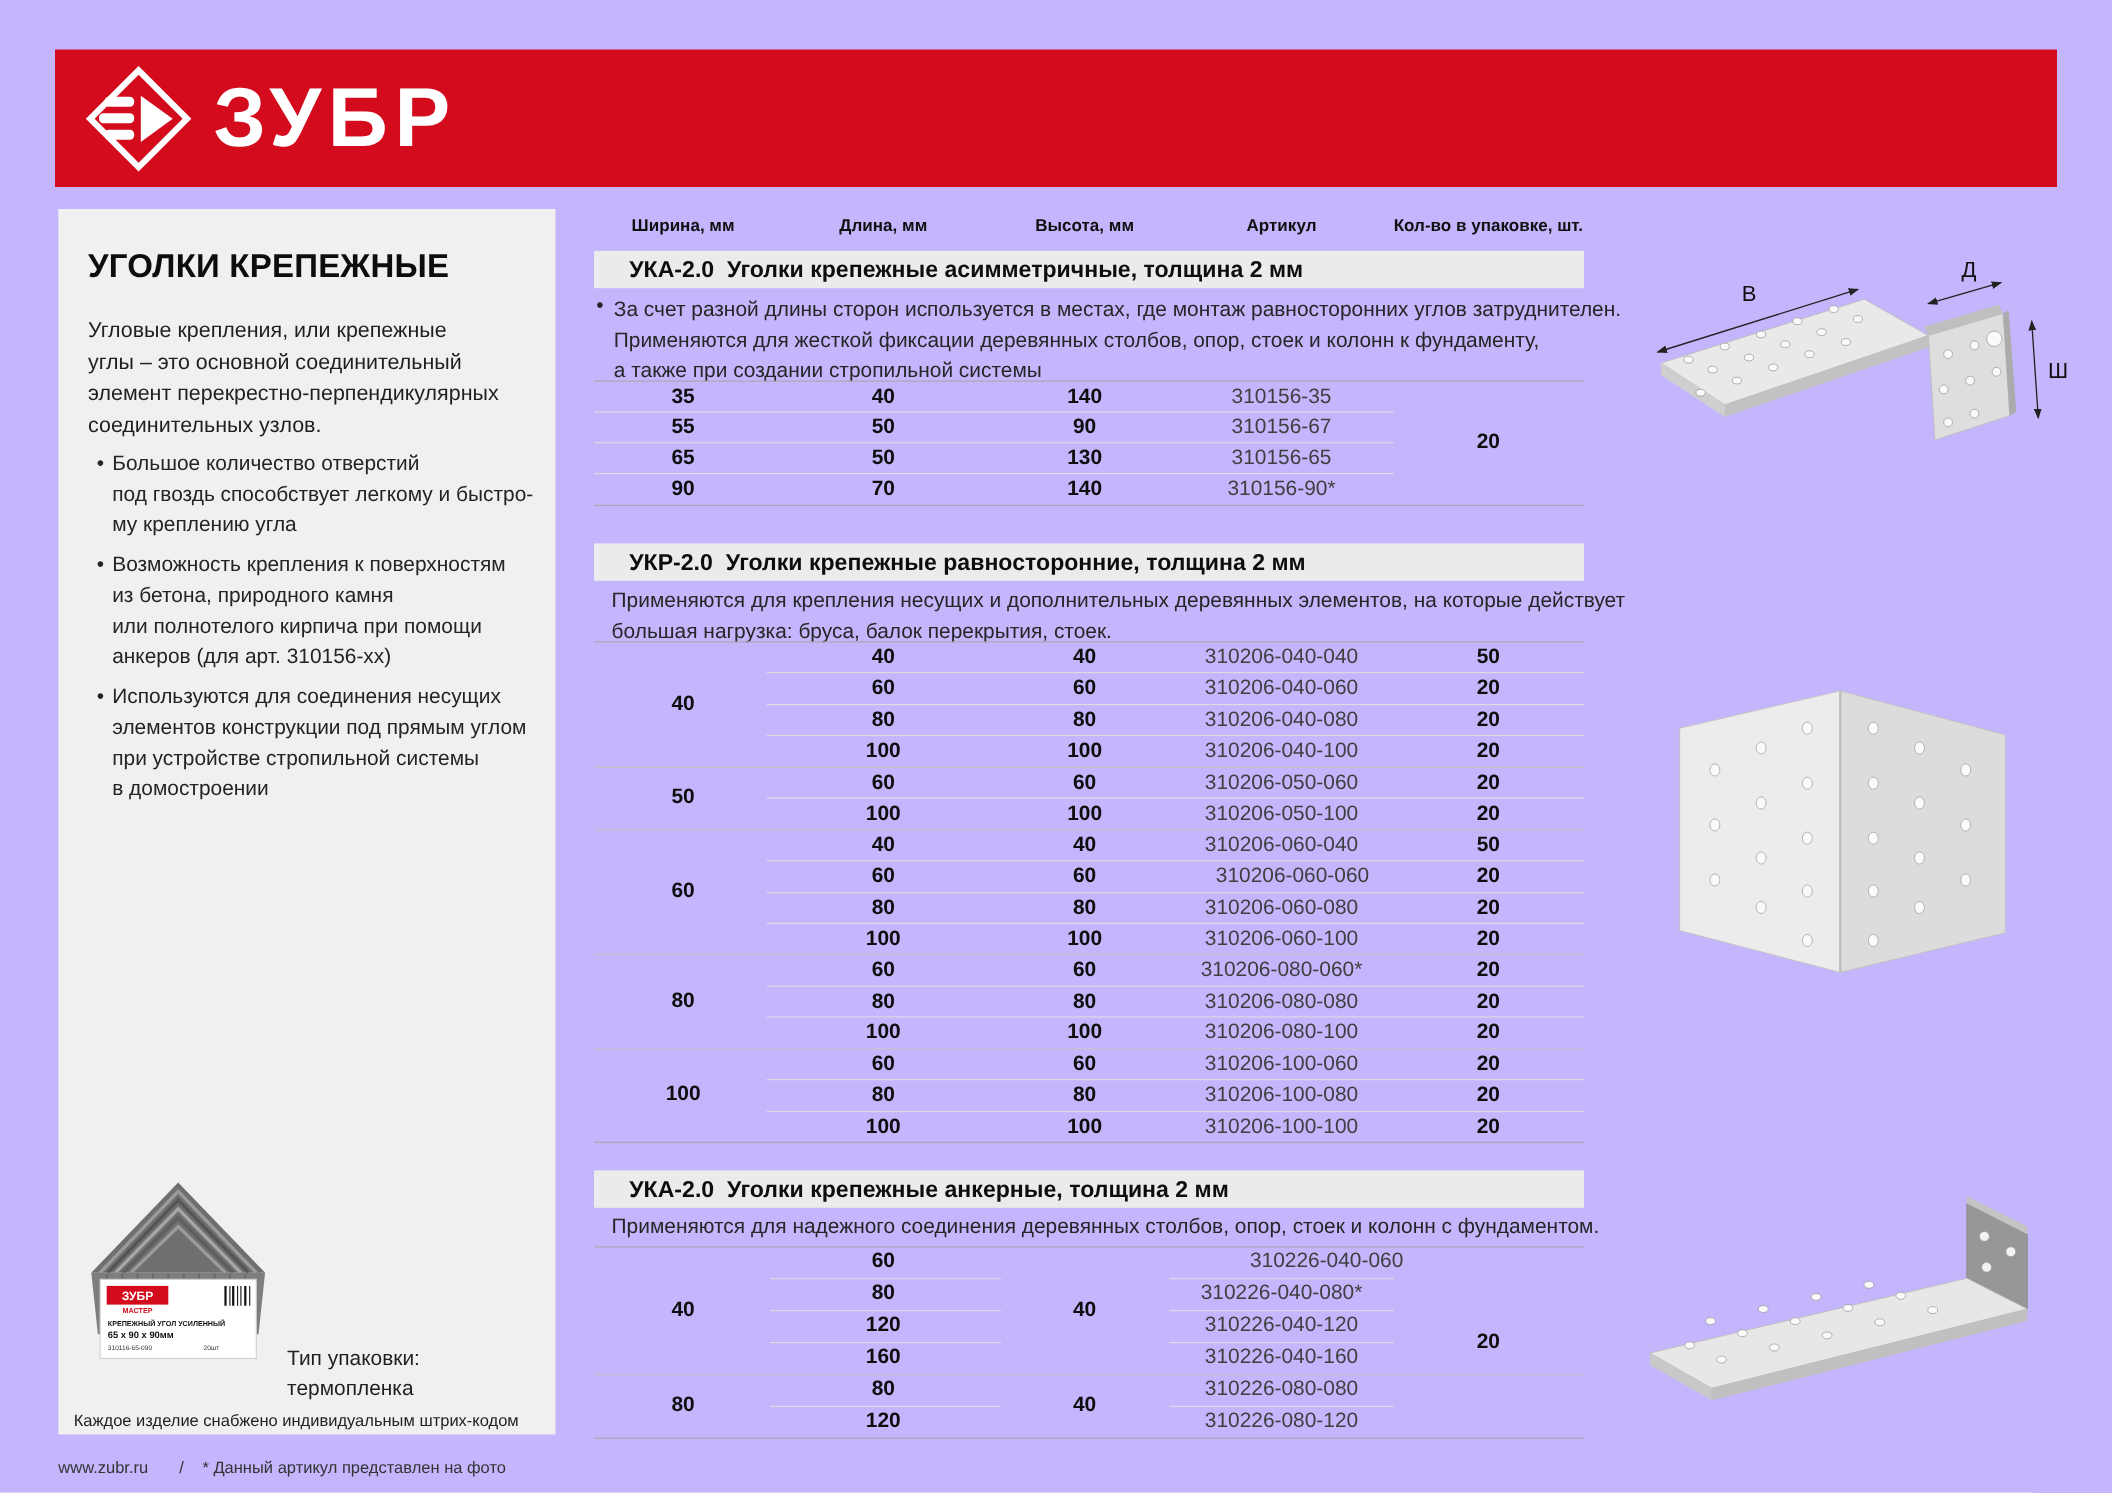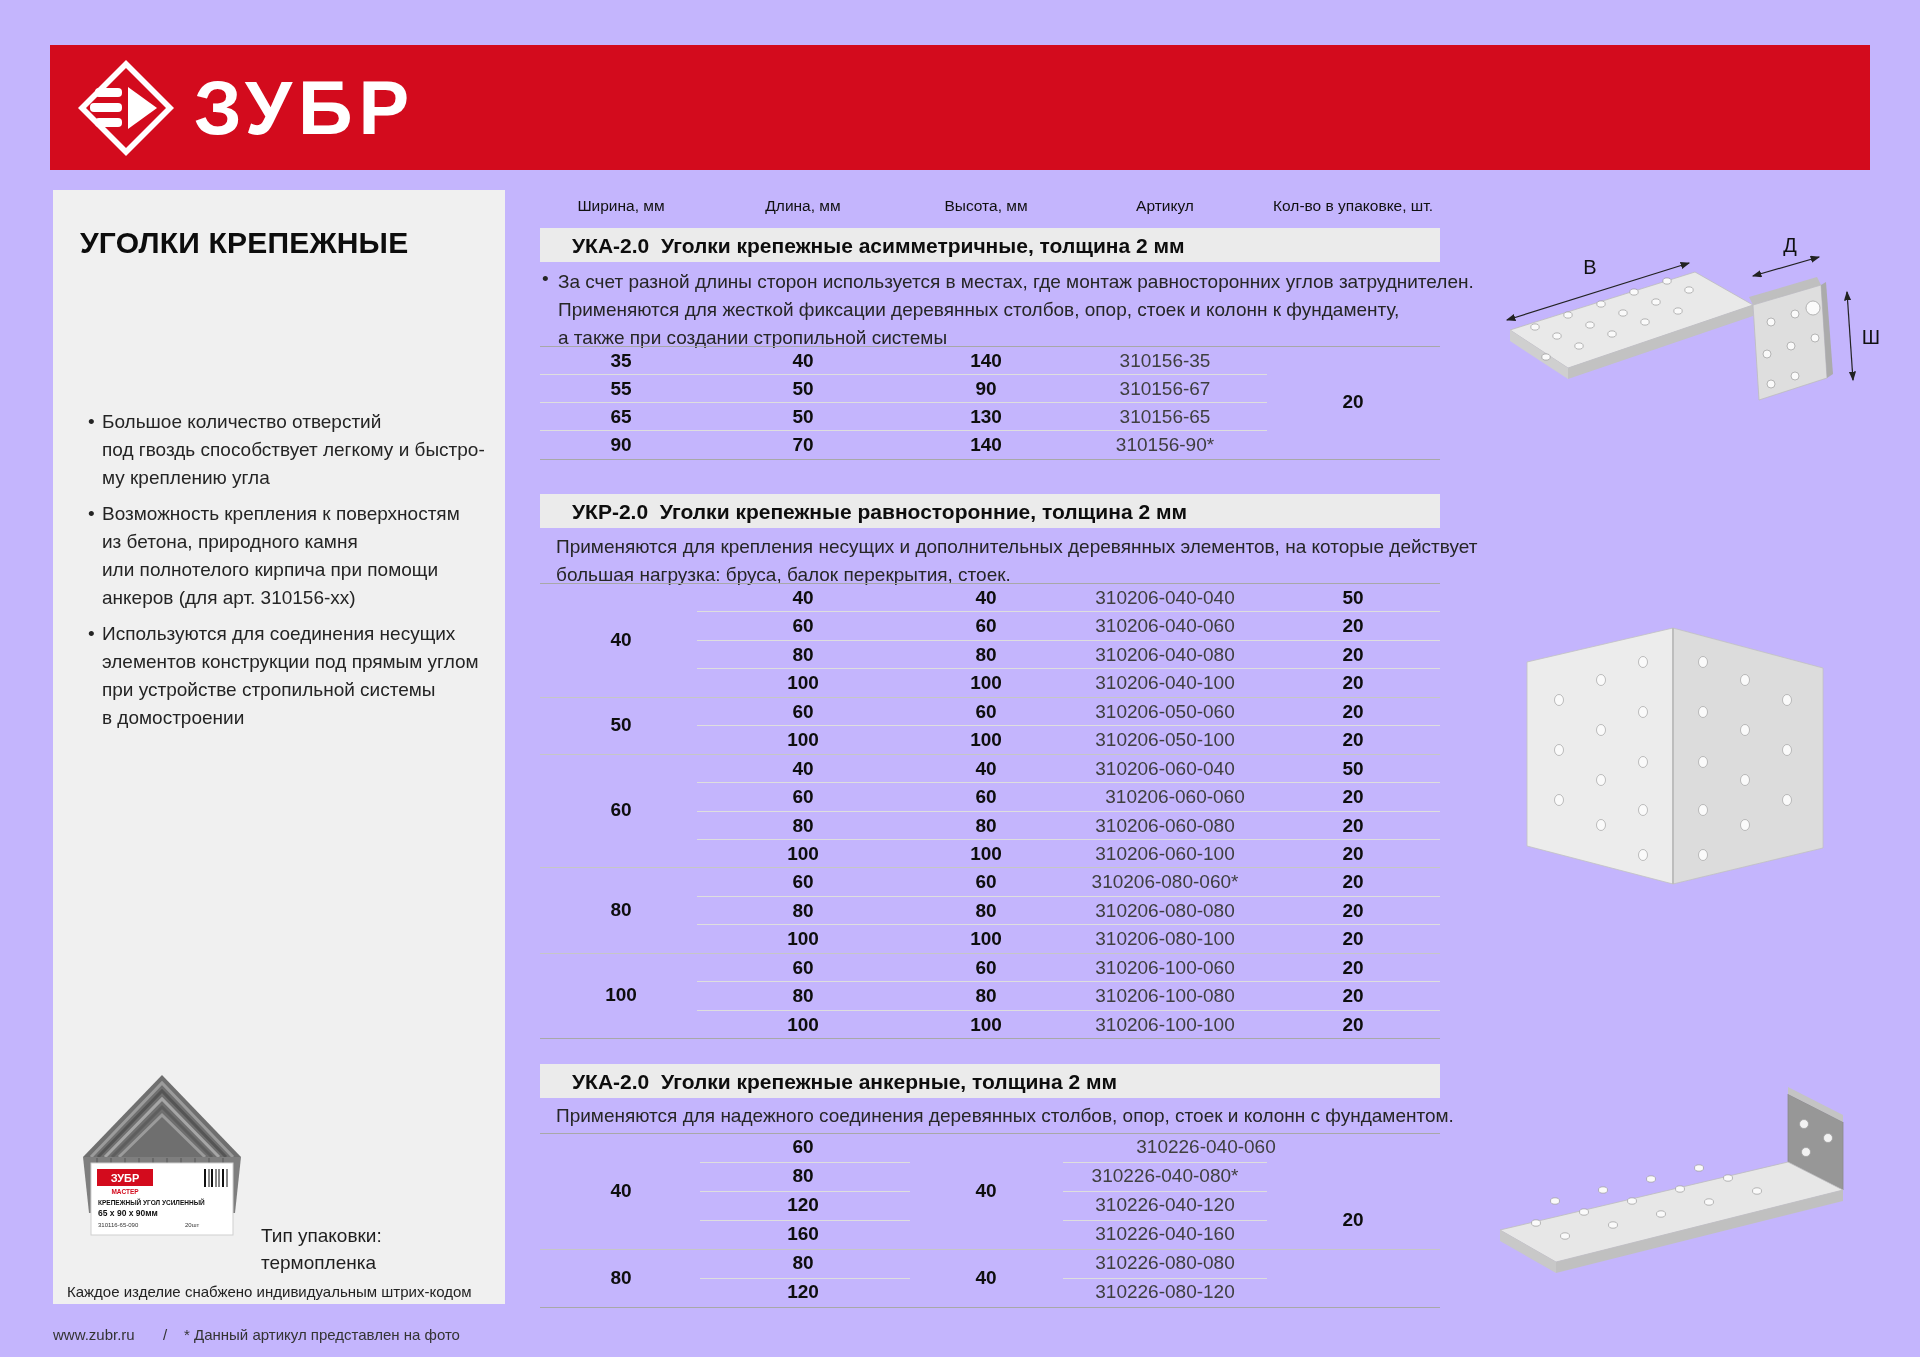--- a/index.html
+++ b/index.html
@@ -11,21 +11,21 @@
   .logo{display:flex;align-items:center;gap:18px;padding-left:26px}
   .logo-text{color:#fff;font-size:76px;font-weight:bold;letter-spacing:6px;line-height:100px}
   
   .sidebar{position:absolute;left:53px;top:190px;width:452px;height:1114px;background:#f0f0f0}
   .sb-title{position:absolute;left:27px;top:36px;font-size:30px;font-weight:bold;letter-spacing:.2px;color:#0d0d0d;white-space:nowrap}
   .sb-text{position:absolute;font-size:19.5px;line-height:29px;color:#1f1f1f;white-space:pre-line}
   .sb-bullet{position:absolute;font-size:19px;line-height:28px;color:#242424;white-space:pre-line}
   .sb-dot{position:absolute;font-size:19px;line-height:28px;color:#242424}
   .sb-note{position:absolute;left:14px;top:1093px;font-size:15px;color:#222;white-space:nowrap}
   
-  .colhead{position:absolute;transform:translateX(-50%);font-size:15.5px;font-weight:normal;color:#101010;white-space:nowrap}
+  .colhead{position:absolute;transform:translateX(-50%);font-size:15.5px;font-weight:bold;color:#101010;white-space:nowrap}
   .secbar{position:absolute;left:540px;width:900px;height:34px;background:#ebebeb}
   .secbar span{display:block;padding-left:32px;line-height:35px;font-size:21px;font-weight:bold;color:#0d0d0d;white-space:pre}
   .desc{position:absolute;font-size:19px;line-height:27.5px;color:#262626;white-space:pre-line}
   .bdot{position:absolute;font-size:19px;color:#262626}
   .num{position:absolute;transform:translateX(-50%);font-size:19px;font-weight:bold;color:#0e0e0e;line-height:22px;white-space:nowrap}
   .art{position:absolute;transform:translateX(-50%);font-size:19px;color:#3f3f3f;line-height:22px;white-space:nowrap}
   .hl{position:absolute;height:1px;background:#dedede}
   .hl-d{background:#a8a8a8}
   .hl-m{background:#c6c6c6}
   
@@ -46,20 +46,24 @@
         <rect x="14" y="45" width="32" height="9" rx="4" fill="#ffffff"></rect>
         <rect x="19" y="60" width="27" height="9" rx="4" fill="#ffffff"></rect>
         <polygon points="52,29 81,50 52,71" fill="#ffffff"></polygon>
       </svg>
       <div class="logo-text">ЗУБР</div>
     </div>
   </div>
 
   <div class="sidebar">
     <div class="sb-title">УГОЛКИ КРЕПЕЖНЫЕ</div>
+    <div class="sb-text" style="left:27px;top:96px">Угловые крепления, или крепежные
+углы – это основной соединительный
+элемент перекрестно-перпендикулярных
+соединительных узлов.</div>
 
     <div class="sb-dot" style="left:35px;top:218px">•</div>
     <div class="sb-bullet" style="left:49px;top:218px">Большое количество отверстий
 под гвоздь способствует легкому и быстро-
 му креплению угла</div>
     <div class="sb-dot" style="left:35px;top:310px">•</div>
     <div class="sb-bullet" style="left:49px;top:310px">Возможность крепления к поверхностям
 из бетона, природного камня
 или полнотелого кирпича при помощи
 анкеров (для арт. 310156-хх)</div>

